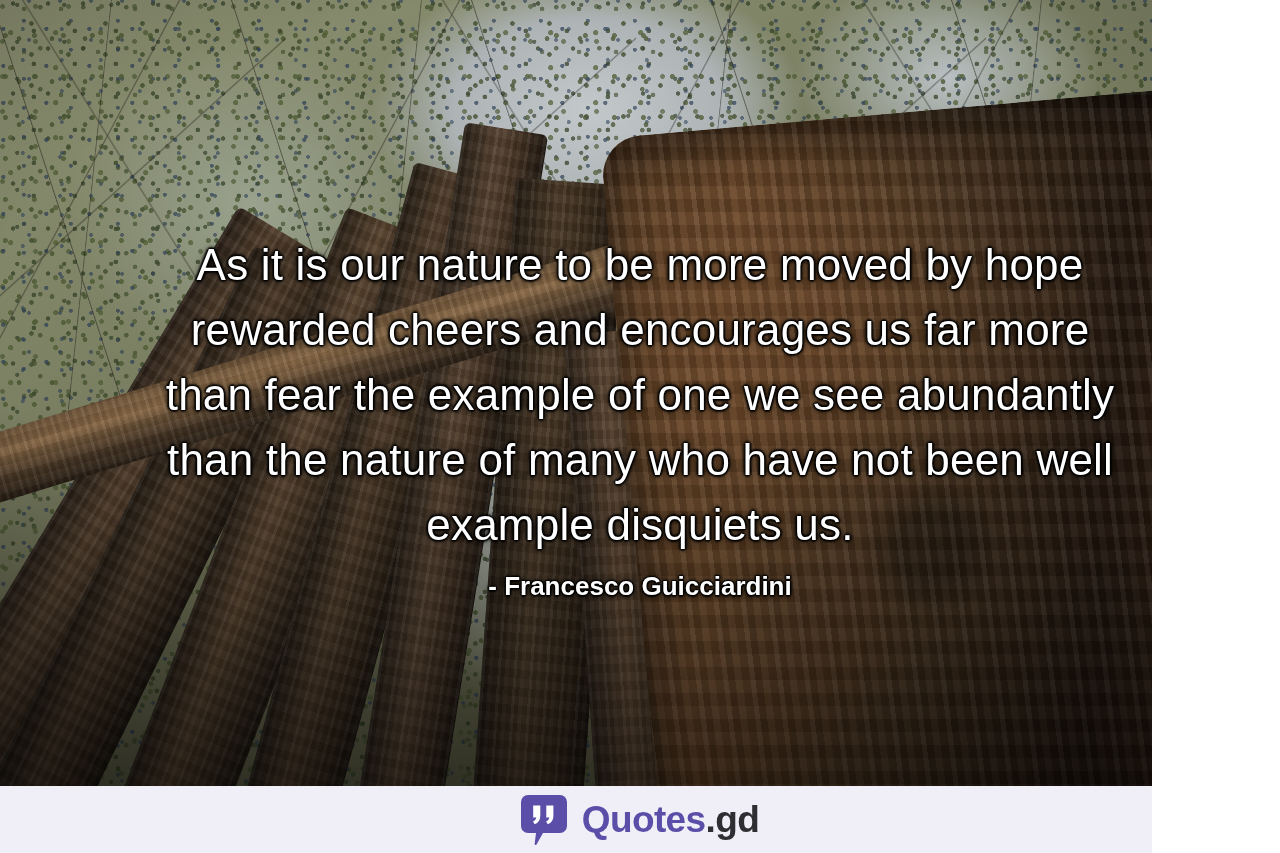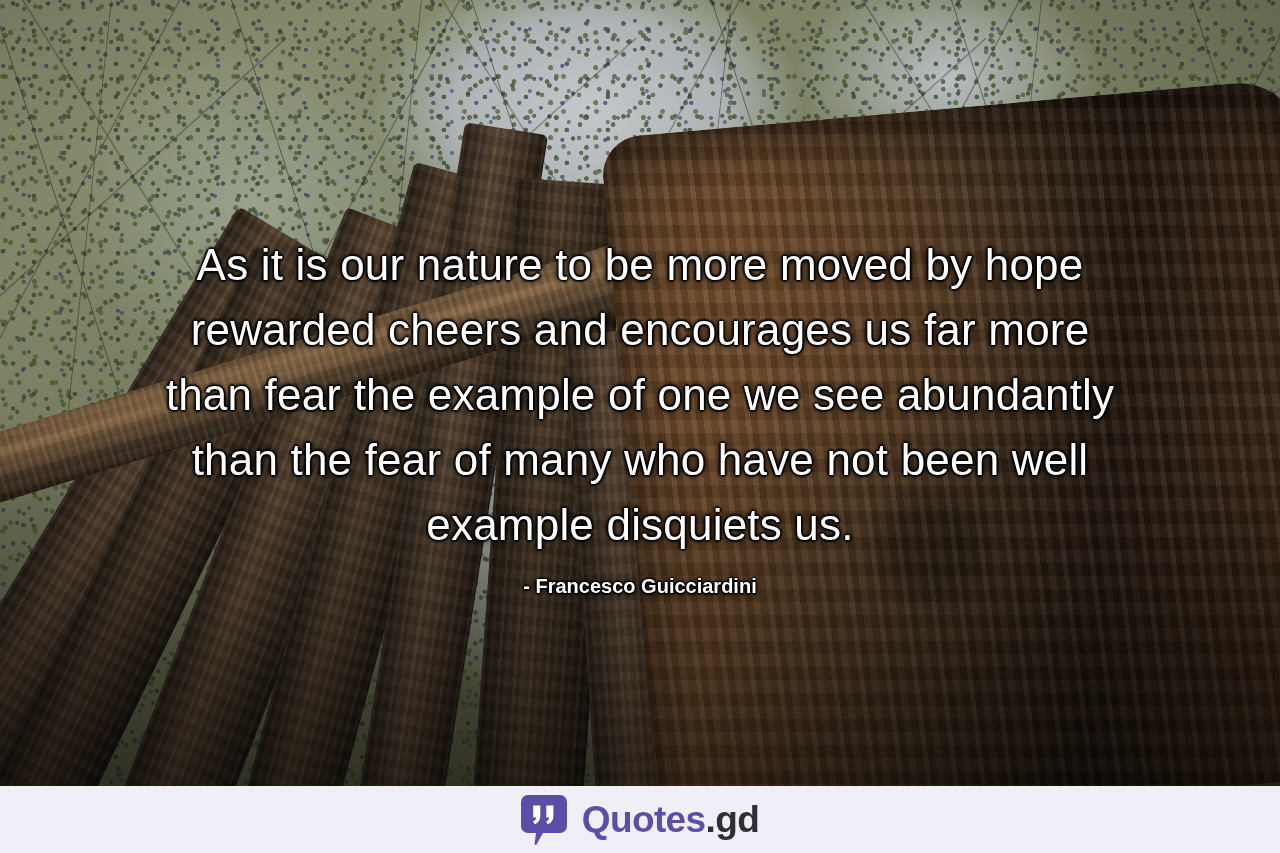--- a/index.html
+++ b/index.html
@@ -7,21 +7,21 @@
     margin: 0;
     padding: 0;
     background: #ffffff;
   }
   body {
     font-family: "Liberation Sans", sans-serif;
   }
 
   .page {
     position: relative;
-    width: 1280px;
+    width: 1152px;
     height: 853px;
     overflow: hidden;
     background: #ef4444;
   }
 
   
   .photo {
     position: absolute;
     left: 0;
     top: 0;
@@ -222,21 +222,21 @@
     text-shadow:
       -2px 0 2px rgba(0,0,0,.85),
        2px 0 2px rgba(0,0,0,.85),
        0 -2px 2px rgba(0,0,0,.85),
        0  2px 2px rgba(0,0,0,.85),
        0  0 7px rgba(0,0,0,.75);
   }
   .quote-author {
     margin: 12px 0 0 0;
     font-family: "Liberation Sans", sans-serif;
-    font-size: 20px;
+    font-size: 26px;
     line-height: 34px;
     font-weight: 700;
     color: #ffffff;
     -webkit-text-stroke: 1px #000;
     paint-order: stroke fill;
     text-shadow:
       -1.5px 0 2px rgba(0,0,0,.9),
        1.5px 0 2px rgba(0,0,0,.9),
        0 -1.5px 2px rgba(0,0,0,.9),
        0  1.5px 2px rgba(0,0,0,.9),
@@ -300,21 +300,21 @@
     <div class="big-trunk-crest"></div>
     <div class="big-trunk"></div>
 
     <div class="photo-shade"></div>
   </div>
 
   <div class="quote-block">
     <p class="quote-text">As it is our nature to be more moved by hope</p>
     <p class="quote-text">rewarded cheers and encourages us far more</p>
     <p class="quote-text">than fear the example of one we see abundantly</p>
-    <p class="quote-text">than the fear of many who have not been well</p>
+    <p class="quote-text">than the nature of many who have not been well</p>
     <p class="quote-text">example disquiets us.</p>
     <p class="quote-author">- Francesco Guicciardini</p>
   </div>
 
   <div class="footer">
     <div class="brand">
       <svg class="brand-mark" viewBox="0 0 46 50" aria-hidden="true">
         <path d="M7 0h32a7 7 0 0 1 7 7v24a7 7 0 0 1-7 7H22l-6.5 11.5a1 1 0 0 1-1.87-.6L15 38H7a7 7 0 0 1-7-7V7a7 7 0 0 1 7-7z" fill="#5b4ea8"></path>
         <path d="M12.2 10.5h7.1v10.2c0 4.3-1.9 7.1-5.6 8.6l-1.7-2.9c2-0.9 3.1-2.2 3.2-3.9h-3V10.5z" fill="#ffffff"></path>
         <path d="M25.3 10.5h7.1v10.2c0 4.3-1.9 7.1-5.6 8.6l-1.7-2.9c2-0.9 3.1-2.2 3.2-3.9h-3V10.5z" fill="#ffffff"></path>

